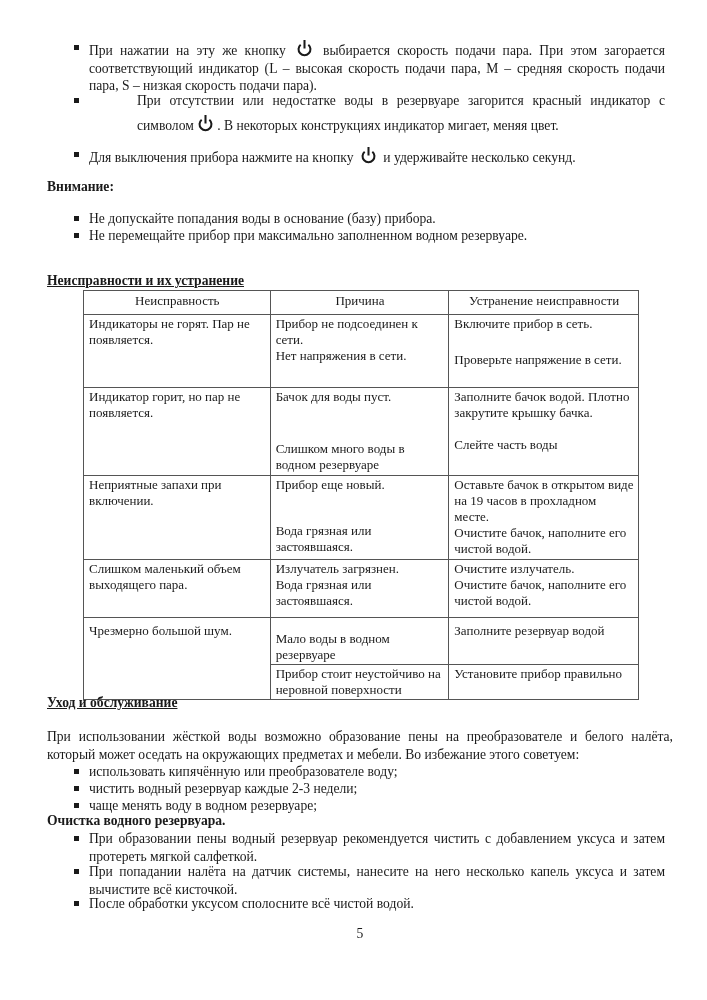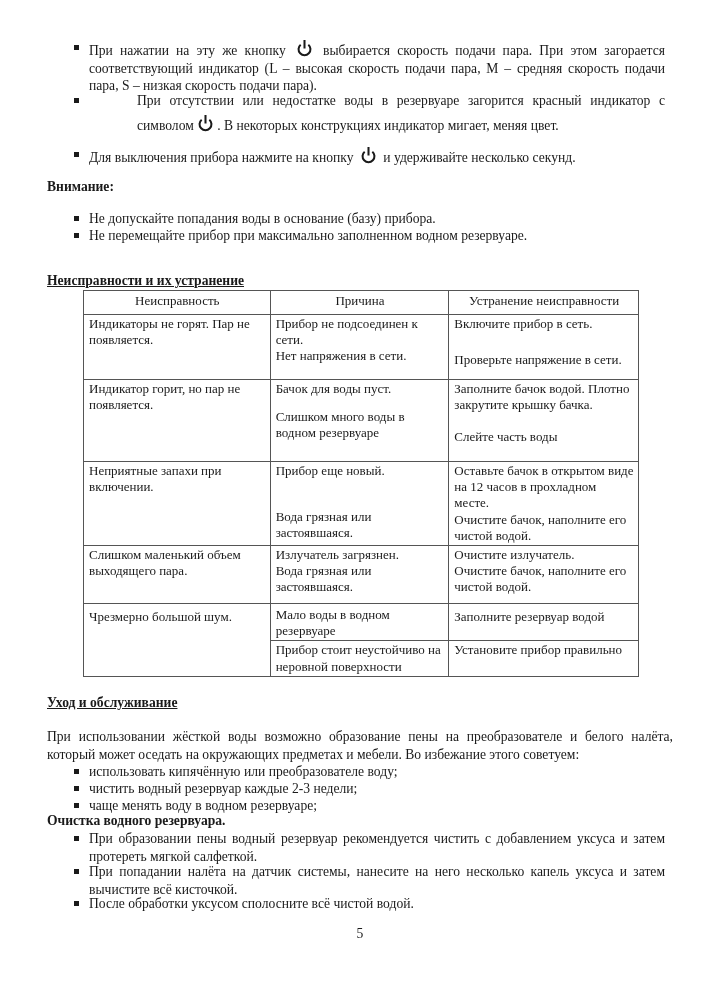--- a/index.html
+++ b/index.html
@@ -89,67 +89,67 @@
         <col style="width:190px">
       </colgroup>
     <thead>
       <tr>
         <th>Неисправность</th>
         <th>Причина</th>
         <th>Устранение неисправности</th>
       </tr>
     </thead>
     <tbody>
-      <tr style="height:65px;">
+      <tr style="height:73px;">
         <td>Индикаторы не горят. Пар не появляется.</td>
         <td>
           <span class="cell-gap">Прибор не подсоединен к сети.</span>
           <span class="cell-gap">Нет напряжения в сети.</span>
         </td>
         <td>
           <span class="cell-gap" style="margin-bottom:20px;">Включите прибор в сеть.</span>
           <span class="cell-gap">Проверьте напряжение в сети.</span>
         </td>
       </tr>
       <tr style="height:82px;">
         <td>Индикатор горит, но пар не появляется.</td>
         <td>
-          <span class="cell-gap" style="margin-bottom:12px;">Бачок для воды пуст.</span>
+          <span class="cell-gap" style="margin-bottom:36px;">Бачок для воды пуст.</span>
           <span class="cell-gap">Слишком много воды в водном резервуаре</span>
         </td>
         <td>
           <span class="cell-gap" style="margin-bottom:16px;">Заполните бачок водой. Плотно закрутите крышку бачка.</span>
           <span class="cell-gap">Слейте часть воды</span>
         </td>
       </tr>
       <tr style="height:82px;">
         <td>Неприятные запахи при включении.</td>
         <td>
           <span class="cell-gap" style="margin-bottom:30px;">Прибор еще новый.</span>
           <span class="cell-gap">Вода грязная или застоявшаяся.</span>
         </td>
         <td>
-          <span class="cell-gap">Оставьте бачок в открытом виде на 12 часов в прохладном месте.</span>
+          <span class="cell-gap">Оставьте бачок в открытом виде на 19 часов в прохладном месте.</span>
           <span class="cell-gap">Очистите бачок, наполните его чистой водой.</span>
         </td>
       </tr>
       <tr style="height:58px;">
         <td>Слишком маленький объем выходящего пара.</td>
         <td>
           <span class="cell-gap">Излучатель загрязнен.</span>
           <span class="cell-gap">Вода грязная или застоявшаяся.</span>
         </td>
         <td>
           <span class="cell-gap">Очистите излучатель.</span>
           <span class="cell-gap">Очистите бачок, наполните его чистой водой.</span>
         </td>
       </tr>
       <tr style="height:36px;">
         <td rowspan="2" style="padding-top:5px;">Чрезмерно большой шум.</td>
-        <td style="padding-top:3px;">Мало воды в водном резервуаре</td>
+        <td style="padding-top:13px;">Мало воды в водном резервуаре</td>
         <td style="padding-top:5px;">Заполните резервуар водой</td>
       </tr>
       <tr style="height:34px;">
         <td>Прибор стоит неустойчиво на  неровной поверхности</td>
         <td>Установите прибор правильно</td>
       </tr>
     </tbody>
   </table>
 
   <div class="abs heading-u" style="top:695px; left:0;">Уход и обслуживание</div>

